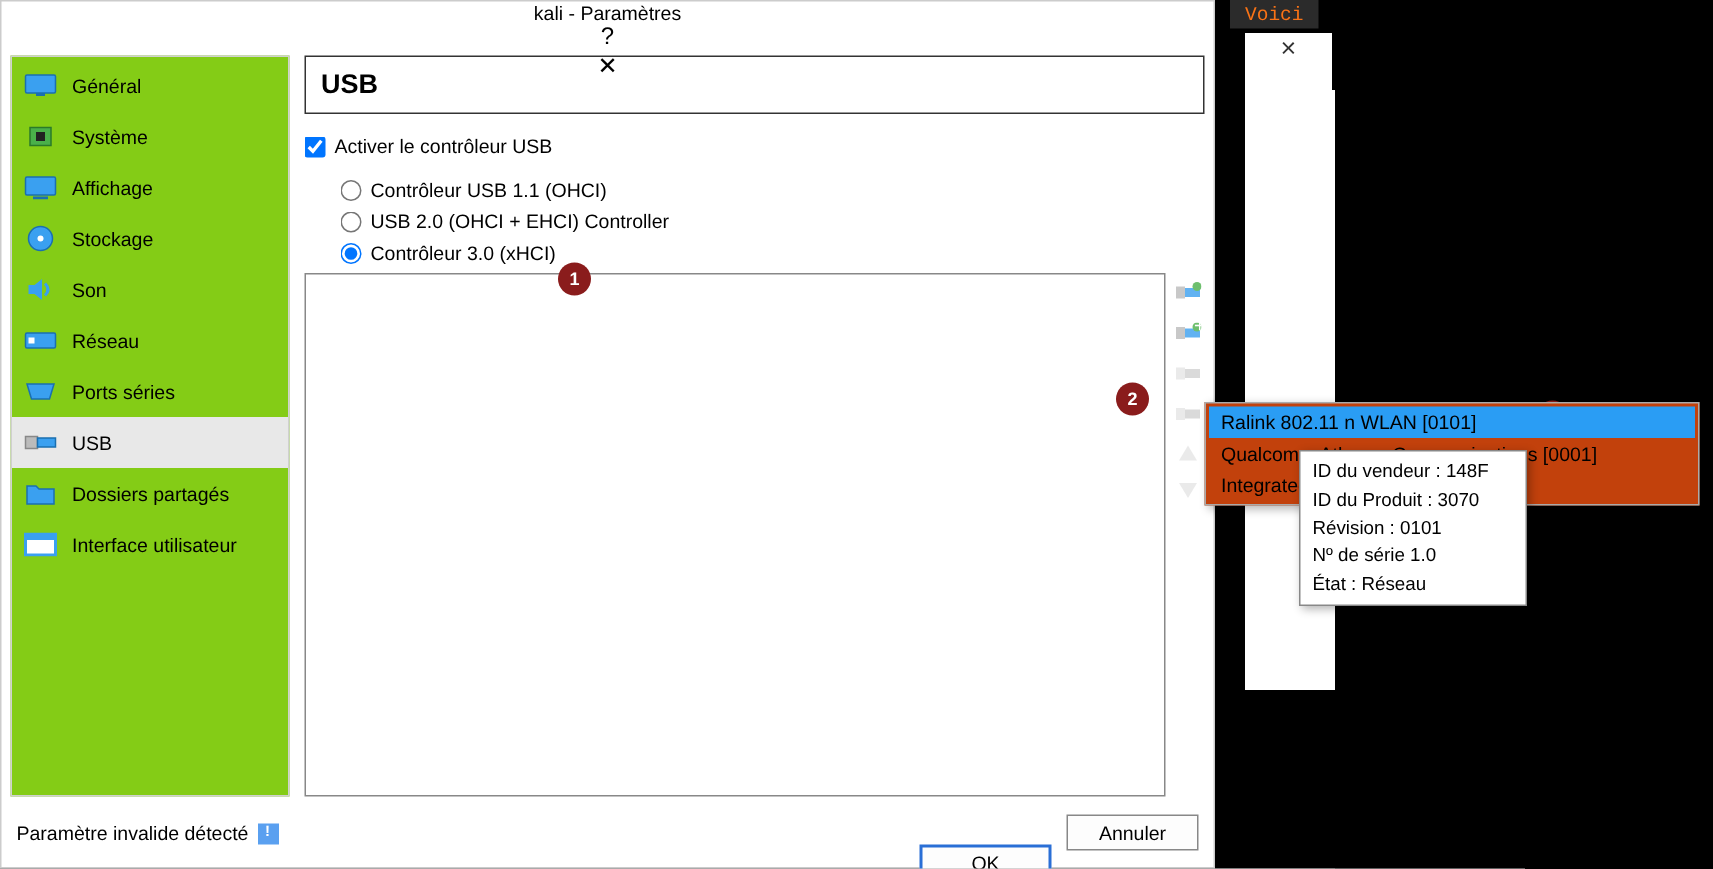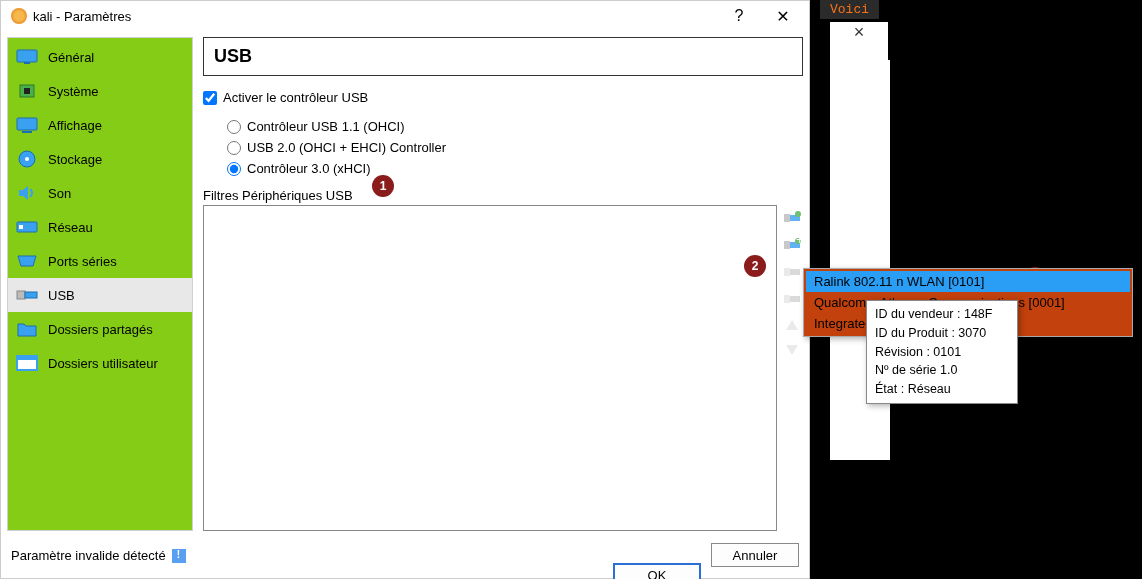--- a/index.html
+++ b/index.html
@@ -7,21 +7,21 @@
 
 
 .bg-voici { position:absolute; top:0; left:820px; color:#f97316; background:#2b2b2b; padding:2px 10px; font-family: "Courier New", monospace;}
 .bg-win2 { position:absolute; top:22px; left:830px; width:58px; height:38px; background:#fff; text-align:center; }
 .bg-win2 span { font-size:18px; font-weight:300; color:#333;}
 .bg-dark { position:absolute; top:60px; left:830px; width:60px; height:400px; background:#fff;}
 .bg-black { position:absolute; top:20px; left:890px; width:252px; height:559px; background:#000;}
 
 
 .win { position:absolute; top:0; left:0; width:810px; height:579px; background:#fff; border:1px solid #ccc;}
-.titlebar { height:30px; display:flex; align-items:center; padding:0 4px;}
+.titlebar { height:30px; display:flex; align-items:center; padding:0 14px;flex-direction:column;}
 .titlebar .gear { width:16px; height:16px; border-radius:50%; background: radial-gradient(circle,#f7b84b 40%,#e8902a 70%); margin:0 6px;}
 .titlebar .title { flex:1; font-size:13px;}
 .titlebar .btn { width:44px; height:28px; display:flex; align-items:center; justify-content:center; font-size:14px;}
 .titlebar .btn.help { font-size:16px;}
 .titlebar .btn.close { font-size:16px;}
 
 .body { display:flex; height:506px; padding:6px;}
 .sidebar { width:186px; border:1px solid #d0d0d0; background:#84cc16; padding:2px 0;}
 .side-item { display:flex; align-items:center; height:34px; padding:0 8px; gap:10px; cursor:pointer;}
 .side-item.sel { background:#e8e8e8;}
@@ -160,21 +160,21 @@
           </span>
         <span class="lbl">Dossiers partagés</span>
       </div>
       <div class="side-item">
         <span class="ic">
             <svg width="22" height="16">
               <rect x="1" y="1" width="20" height="14" fill="#fff" stroke="#3aa0f0" stroke-width="2"></rect>
               <rect x="1" y="1" width="20" height="4" fill="#3aa0f0"></rect>
             </svg>
           </span>
-        <span class="lbl">Dossiers utilisateur</span>
+        <span class="lbl">Interface utilisateur</span>
       </div>
     </div>
 
     <div class="main">
       <div class="header">
         <h1>USB</h1>
       </div>
 
       <div class="enable-row">
         <input type="checkbox" checked="" style="">
@@ -189,21 +189,20 @@
         <label class="radio-row">
           <input type="radio" name="usbc" style="">
           <span>USB 2.0 (OHCI + EHCI) Controller</span>
         </label>
         <label class="radio-row">
           <input type="radio" name="usbc" checked="" style="">
           <span>Contrôleur 3.0 (xHCI)</span>
         </label>
       </div>
 
-      <div class="filter-label">Filtres Périphériques USB</div>
       <div class="filter-box-wrap">
         <div class="filter-box"></div>
         <div class="side-tools">
           <span class="tool"><svg width="18" height="14">
                 <rect x="1" y="3" width="6" height="8" fill="#bbb"></rect>
                 <rect x="7" y="4" width="10" height="6" fill="#3aa0f0"></rect>
                 <circle cx="15" cy="3" r="3" fill="#4ab04a"></circle>
               </svg></span>
           <span class="tool"><svg width="18" height="14">
                 <rect x="1" y="3" width="6" height="8" fill="#bbb"></rect>

